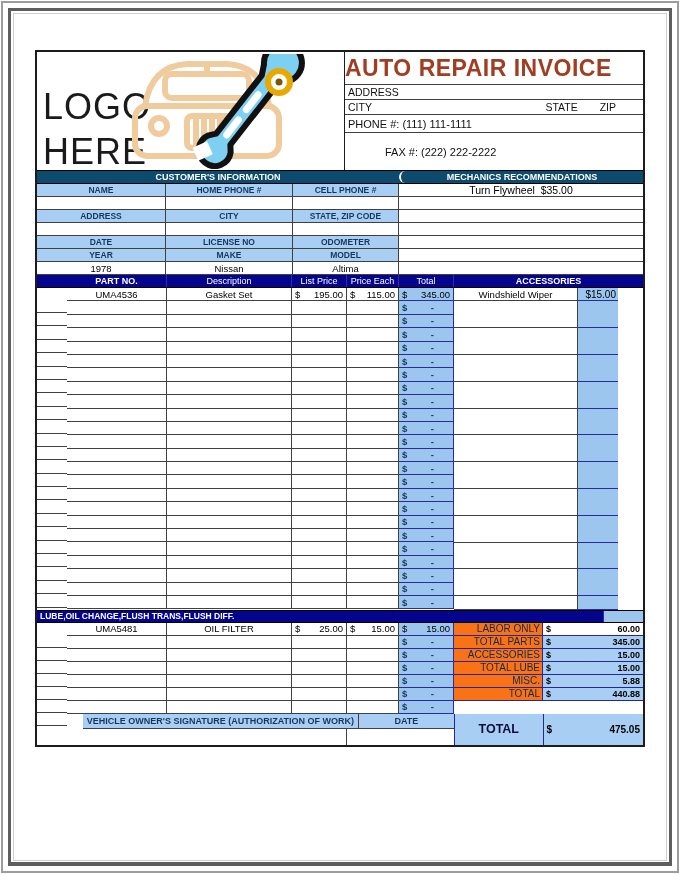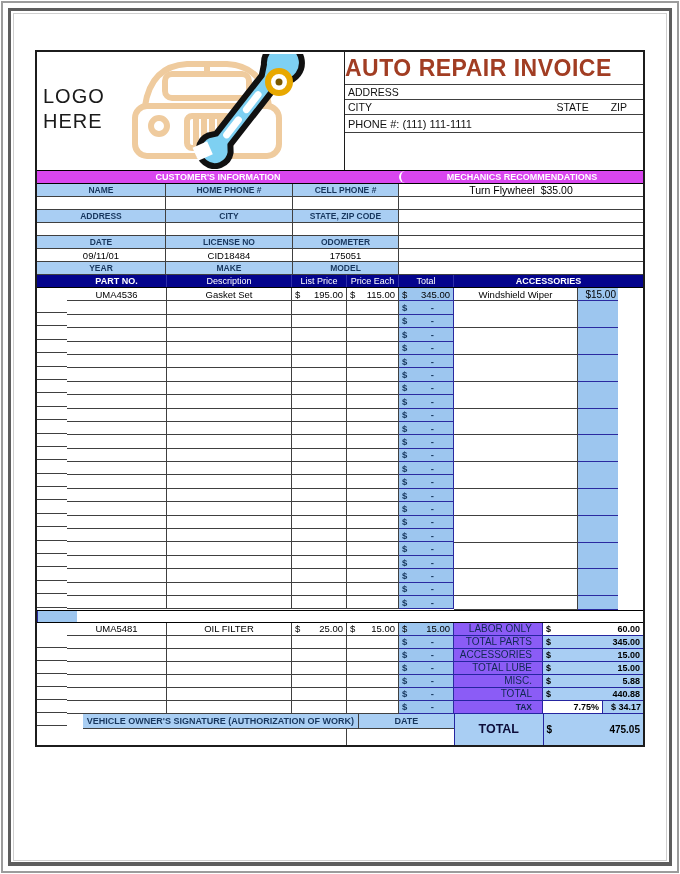--- a/index.html
+++ b/index.html
@@ -9,35 +9,35 @@
   .frame3 { position:absolute; inset:13px; border:1px solid #cfcfcf; pointer-events:none; }
 
   .invoice { position:absolute; left:35px; top:50px; width:610px; border:2px solid #1c1c1c; background:#fff; }
   .cell { border-right:1px solid #404040; border-bottom:1px solid #404040; overflow:hidden; display:flex; align-items:center; justify-content:center; background:#fff; }
   .cell.last { border-right:none; }
   .nb { border-bottom:none; }
 
   
   .header-row { display:flex; height:118px; }
   .logo-box { width:308px; border-right:1px solid #1c1c1c; position:relative; }
-  .logo-text { position:absolute; left:6px; top:32px; font-size:20px; color:#1a1a1a; line-height:1.25; letter-spacing:1px; }
+  .logo-text { position:absolute; left:6px; top:32px; font-size:36px; color:#1a1a1a; line-height:1.25; letter-spacing:1px; }
   .logo-art { position:absolute; left:70px; top:2px; }
   .company-box { width:298px; display:flex; flex-direction:column; }
   .title-row { height:33px; display:flex; align-items:center; border-bottom:1px solid #404040; }
   .title { font-size:23px; font-weight:bold; color:#a13d23; letter-spacing:0.5px; white-space:nowrap; }
   .cname-row { height:16px; display:flex; align-items:center; justify-content:center; border-bottom:1px solid #404040; font-size:11px; color:#111; }
   .addr-row { height:15px; display:flex; align-items:center; border-bottom:1px solid #404040; font-size:10.5px; color:#111; padding:0 3px; }
   .city-row { height:15px; display:flex; align-items:center; border-bottom:1px solid #404040; font-size:10.5px; color:#111; padding:0 3px; }
   .city-row .st { margin-left:auto; margin-right:22px; }
-  .city-row .zp { margin-right:13px; }
+  .city-row .zp { margin-right:24px; }
   .phone-row { height:18px; display:flex; align-items:center; border-bottom:1px solid #404040; font-size:11px; color:#111; padding:0 3px; }
   .fax-row { flex:1; display:flex; align-items:center; font-size:11px; color:#111; padding:0 3px 0 40px; }
 
   
-  .band { display:flex; height:14px; border-top:1px solid #000; border-bottom:1px solid #000; background:#d946ef; }
+  .band { display:flex; height:14px; border-top:1px solid #000; border-bottom:1px solid #000; background:#0c4a6e; }
   .band .bcell { color:#fff; font-weight:bold; font-size:9px; display:flex; align-items:center; justify-content:center; white-space:nowrap; }
   .band .sep { border-left:2px solid #fff;border-radius:6px; }
 
   
   .crow { display:flex; height:13px; }
   .lblc { background:#a9cef3; color:#17365d; font-weight:bold; font-size:8.5px; white-space:nowrap; }
   .valc { font-size:9.5px; color:#000; white-space:nowrap; }
   .w-c1 { width:129px; } .w-c2 { width:127px; } .w-c3 { width:106px; } .w-mech { width:244px; }
 
   
@@ -66,21 +66,21 @@
   .lube-band .txt { width:566px; background:#04048c; color:#fff; font-weight:bold; font-size:8.5px; display:flex; align-items:center; padding-left:3px; white-space:nowrap; }
   .lube-band .tail { width:40px; background:#9dc6ef; border-left:1px solid #2a2aa0; }
 
   
   .lube-body { display:flex; }
   .lube-left { width:417px; }
   .lrow { display:flex; height:13px; }
   .summary { width:189px; }
   .srow { display:flex; height:13px; }
   .w-slbl { width:89px; } .w-sval { width:100px; } .w-spct { width:60px; } .w-samt { width:40px; }
-  .s-lbl { background:#8b5cf6; border-color:#2525a0 !important; color:#0f2a52; font-size:10px; justify-content:flex-end; padding-right:10px; white-space:nowrap; }
+  .s-lbl { background:#f97316; border-color:#2525a0 !important; color:#0f2a52; font-size:10px; justify-content:flex-end; padding-right:2px; white-space:nowrap; }
   .s-val { font-weight:bold; font-size:9px; border-color:#2525a0 !important; }
   .s-blue { background:#a9cef3; }
   .s-white { background:#fff; }
   .tax-lbl { font-size:8.5px; font-weight:bold; }
   .pctc { font-weight:bold; font-size:9px; justify-content:flex-end; padding-right:3px; border-color:#2525a0 !important; }
   .amtc { font-weight:bold; font-size:9px; justify-content:flex-end; padding-right:2px; border-color:#2525a0 !important; }
 
   
   .bottom { display:flex; }
   .bottom-left { width:417px; }
@@ -142,20 +142,21 @@
       <div class="title-row">
         <span class="title">AUTO REPAIR INVOICE</span>
       </div>
       <div class="addr-row">ADDRESS</div>
       <div class="city-row">
         <span>CITY</span>
         <span class="st">STATE</span>
         <span class="zp">ZIP</span>
       </div>
       <div class="phone-row">PHONE #: (111) 111-1111</div>
+      <div class="fax-row">FAX #: (222) 222-2222</div>
     </div>
   </div>
 
   <div class="band">
     <div class="bcell" style="width:362px;">CUSTOMER'S INFORMATION</div>
     <div class="bcell sep" style="width:244px;">MECHANICS RECOMMENDATIONS</div>
   </div>
 
   <div>
     <div class="crow">
@@ -182,29 +183,29 @@
       <div class="cell w-c3"></div>
       <div class="cell w-mech last"></div>
     </div>
     <div class="crow">
       <div class="cell w-c1 lblc">DATE</div>
       <div class="cell w-c2 lblc">LICENSE NO</div>
       <div class="cell w-c3 lblc">ODOMETER</div>
       <div class="cell w-mech last"></div>
     </div>
     <div class="crow">
-      <div class="cell w-c1 valc">09/11/01</div>
-      <div class="cell w-c2 valc">CID18484</div>
-      <div class="cell w-c3 valc">175051</div>
-      <div class="cell w-mech last"></div>
-    </div>
-    <div class="crow">
       <div class="cell w-c1 lblc">YEAR</div>
       <div class="cell w-c2 lblc">MAKE</div>
       <div class="cell w-c3 lblc">MODEL</div>
+      <div class="cell w-mech last"></div>
+    </div>
+    <div class="crow">
+      <div class="cell w-c1 valc">1978</div>
+      <div class="cell w-c2 valc">Nissan</div>
+      <div class="cell w-c3 valc">Altima</div>
       <div class="cell w-mech last"></div>
     </div>
   </div>
 
   <div class="phead">
     <div class="hc b w-qty">QTY</div>
     <div class="hc b w-part">PART NO.</div>
     <div class="hc w-desc">Description</div>
     <div class="hc w-list">List Price</div>
     <div class="hc w-each">Price Each</div>
@@ -535,20 +536,21 @@
           <div class="cell w-accprice bluec accpr last"></div>
         </div>
         <div class="arow h1">
           <div class="cell w-accname valc"></div>
           <div class="cell w-accprice bluec accpr last"></div>
         </div>
       </div>
   </div>
 
   <div class="lube-band">
+    <div class="txt">LUBE,OIL CHANGE,FLUSH TRANS,FLUSH DIFF.</div>
     <div class="tail"></div>
   </div>
 
   <div class="lube-body">
     <div class="lube-left">
         <div class="lrow">
           <div class="cell w-qty valc">1</div>
           <div class="cell w-part valc">UMA5481</div>
           <div class="cell w-desc valc">OIL FILTER</div>
           <div class="cell w-list valc money">
@@ -667,25 +669,20 @@
             <div class="amt">5.88</div>
           </div>
         </div>
         <div class="srow">
           <div class="cell w-slbl s-lbl">TOTAL</div>
           <div class="cell w-sval s-val last s-blue money">
             <div class="cur">$</div>
             <div class="amt">440.88</div>
           </div>
         </div>
-        <div class="srow">
-          <div class="cell w-slbl s-lbl tax-lbl">TAX</div>
-          <div class="cell w-spct pctc s-white">7.75%</div>
-          <div class="cell w-samt amtc s-blue last">$ 34.17</div>
-        </div>
       </div>
   </div>
 
   <div class="bottom">
     <div class="bottom-left">
       <div class="sigrow">
         <div class="cell sig-lbl">VEHICLE OWNER'S SIGNATURE (AUTHORIZATION OF WORK)</div>
         <div class="cell date-lbl last">DATE</div>
       </div>
       <div class="emptyrow">

